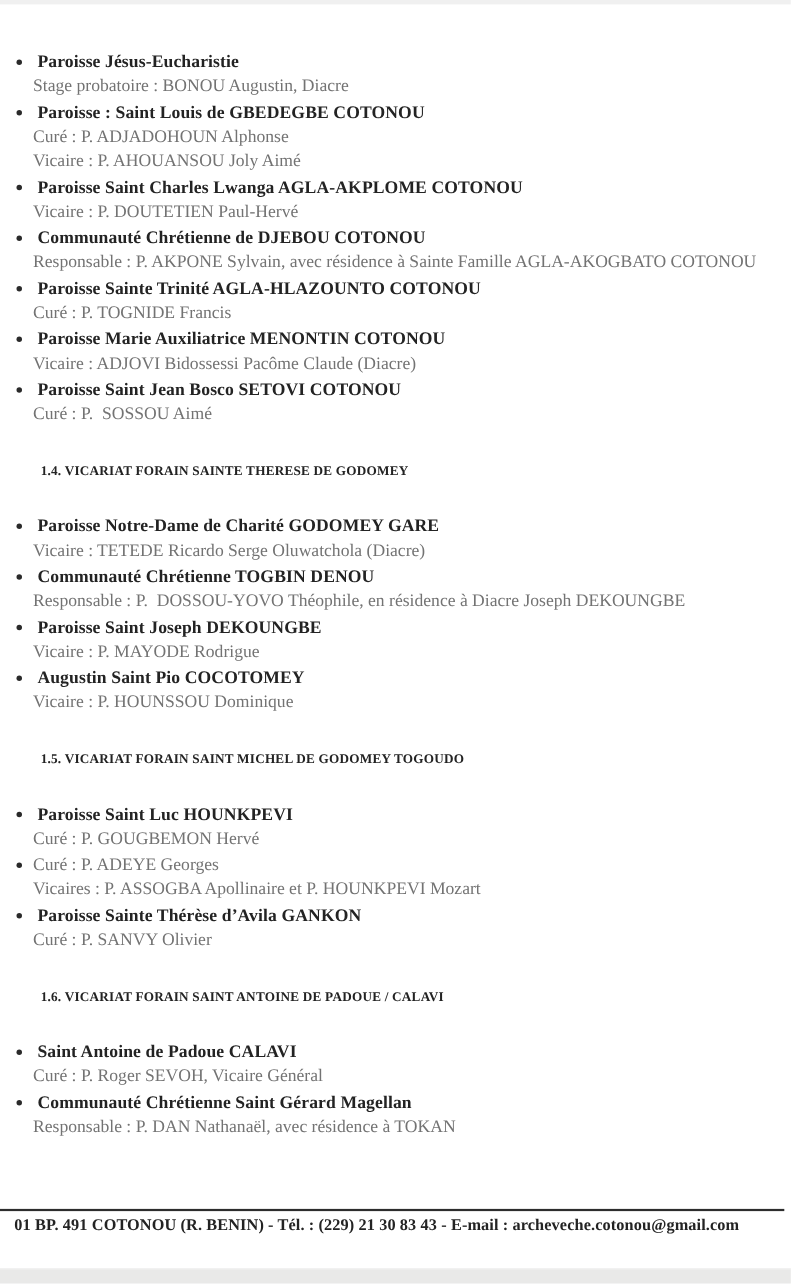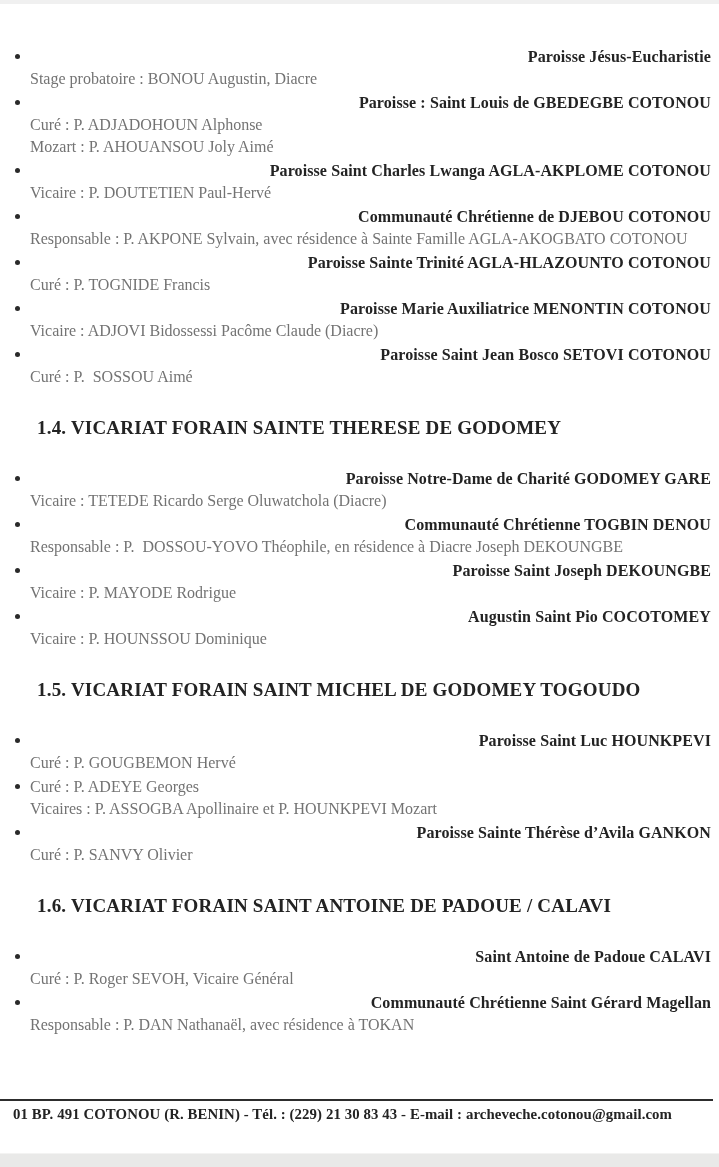--- a/index.html
+++ b/index.html
@@ -19,21 +19,21 @@
   .scan-edge-bottom {
     position: absolute; bottom: 0; left: 0; right: 0;
     height: 13px; background: #e9e9e8;
     border-top: 1px solid #f3f3f2;
   }
   .content {
     padding: 46px 8px 0 30px;
   }
   .section { margin: 0; }
   .heading {
-    font-size: 19px;
+    font-size: 12px;
     font-weight: 700;
     line-height: 22px;
     letter-spacing: 0.2px;
     margin: 29px 0 29px 7px;
     color: #232323;
   }
   .item {
     position: relative;
     margin-bottom: 2px;
   }
@@ -47,21 +47,20 @@
     background: #2a2a2a;
   }
   .title {
     font-size: 16px;
     font-weight: 700;
     line-height: 22px;
     letter-spacing: 0.1px;
     margin-left: 4px;
     color: #232323;
     white-space: pre-wrap;
-    text-align: right;
   }
   .detail {
     font-size: 16px;
     line-height: 22px;
     color: #737373;
     white-space: pre-wrap;
   }
   .footer {
     position: absolute;
     left: 0;
@@ -91,21 +90,21 @@
   <div class="section">
     <div class="item">
       <span class="bullet"></span>
       <div class="title">Paroisse Jésus-Eucharistie</div>
       <div class="detail">Stage probatoire : BONOU Augustin, Diacre</div>
     </div>
     <div class="item">
       <span class="bullet"></span>
       <div class="title">Paroisse : Saint Louis de GBEDEGBE COTONOU</div>
       <div class="detail">Curé : P. ADJADOHOUN Alphonse</div>
-      <div class="detail">Mozart : P. AHOUANSOU Joly Aimé</div>
+      <div class="detail">Vicaire : P. AHOUANSOU Joly Aimé</div>
     </div>
     <div class="item">
       <span class="bullet"></span>
       <div class="title">Paroisse Saint Charles Lwanga AGLA-AKPLOME COTONOU</div>
       <div class="detail">Vicaire : P. DOUTETIEN Paul-Hervé</div>
     </div>
     <div class="item">
       <span class="bullet"></span>
       <div class="title">Communauté Chrétienne de DJEBOU COTONOU</div>
       <div class="detail">Responsable : P. AKPONE Sylvain, avec résidence à Sainte Famille AGLA-AKOGBATO COTONOU</div>

